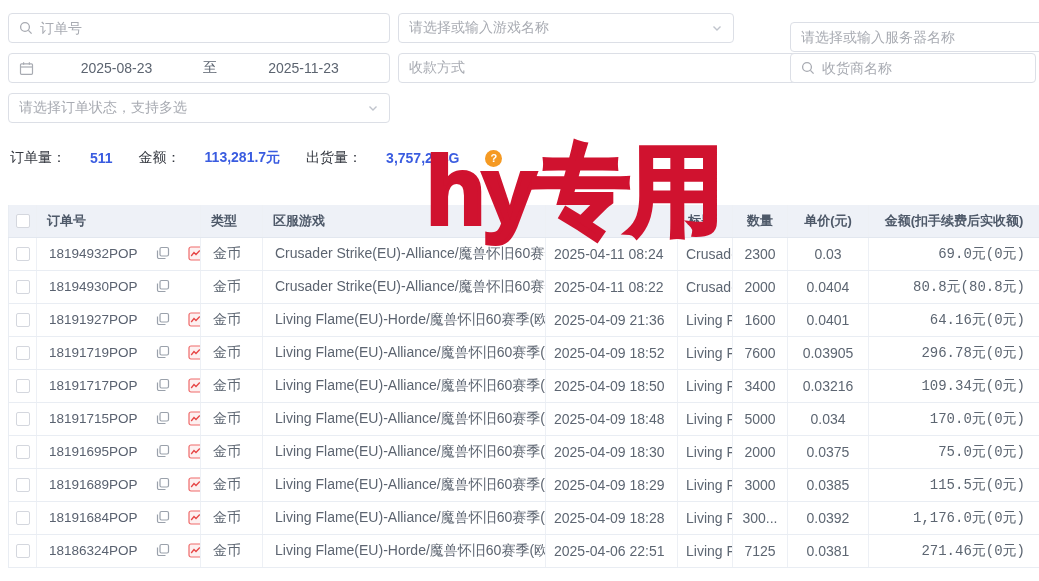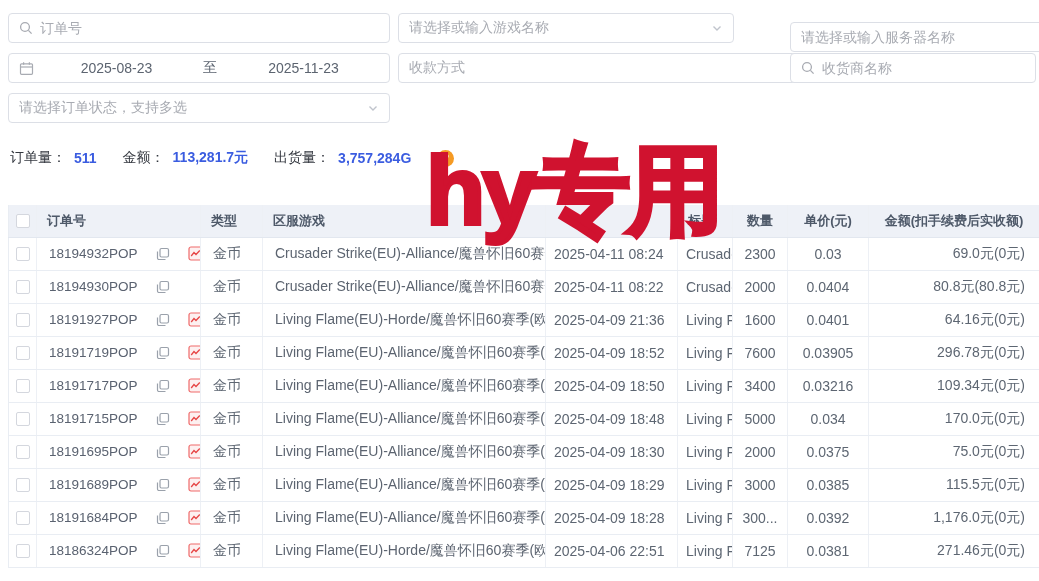--- a/index.html
+++ b/index.html
@@ -25,21 +25,21 @@
   .ph { flex:1; color:#a8abb2; white-space:nowrap; overflow:hidden; }
   .chev { margin-left:auto; flex:none; }
   .icon { flex:none; display:flex; align-items:center; }
   .date-part { flex:1; text-align:center; color:#5c6470; }
   .date-sep { color:#5c6470; padding:0 4px; }
 
   .stats {
     position:absolute; left:10px; top:148px; height:20px;
     display:flex; align-items:center; gap:26px; font-size:14px;
   }
-  .stat { display:flex; align-items:center; gap:8px; }
+  .stat { display:flex; align-items:center; gap:24px; }
   .stat .lab { color:#33373f; }
   .stat .val { color:#3a5ce0; font-weight:700; }
   .help-badge {
     width:17px; height:17px; border-radius:50%; background:#f59a23;
     color:#fff; font-size:11px; font-weight:700;
     display:flex; align-items:center; justify-content:center; cursor:pointer;
   }
 
   .tablewrap { position:absolute; left:8px; top:205px; width:1031px; }
   table { border-collapse:collapse; table-layout:fixed; width:1031px;
@@ -49,25 +49,25 @@
     overflow:hidden; white-space:nowrap; font-size:14px;
   }
   thead th {
     background:#eef1f7; height:32px; color:#4e5969;
     font-size:13px; font-weight:700; text-align:left; padding:0 10px;
     border-bottom:1px solid #e2e7ef;
   }
   thead th.c, td.c { text-align:center; }
   tbody td { height:33px; color:#5d6672; padding:0 8px; }
   td.order-cell { padding-left:12px; }
-  .order-inner { display:flex; align-items:flex-end; gap:18px; }
+  .order-inner { display:flex; align-items:flex-start; gap:18px; }
   .order-no { font-size:13.5px; color:#5a6270; }
   td.type-cell { padding-left:12px;font-family:Liberation Serif, serif; }
   td.game-cell { padding-left:12px; color:#5c6470; }
-  td.money-cell { text-align:right; padding-right:14px; }
+  td.money-cell { text-align:right; padding-right:14px;font-family:Liberation Mono, monospace; }
   .cb {
     width:14px; height:14px; border:1px solid #d4d7de; border-radius:2px;
     background:#fff; margin:0 auto; cursor:pointer;
   }
   th.cb-col { padding:0; } td.cb-col { padding:0; }
 
   .watermark {
     position:absolute; left:426px; top:138px; z-index:10;
     font-size:97px; font-weight:900; line-height:1.1;
     color:#d0122f; -webkit-text-stroke:4px #d0122f;

